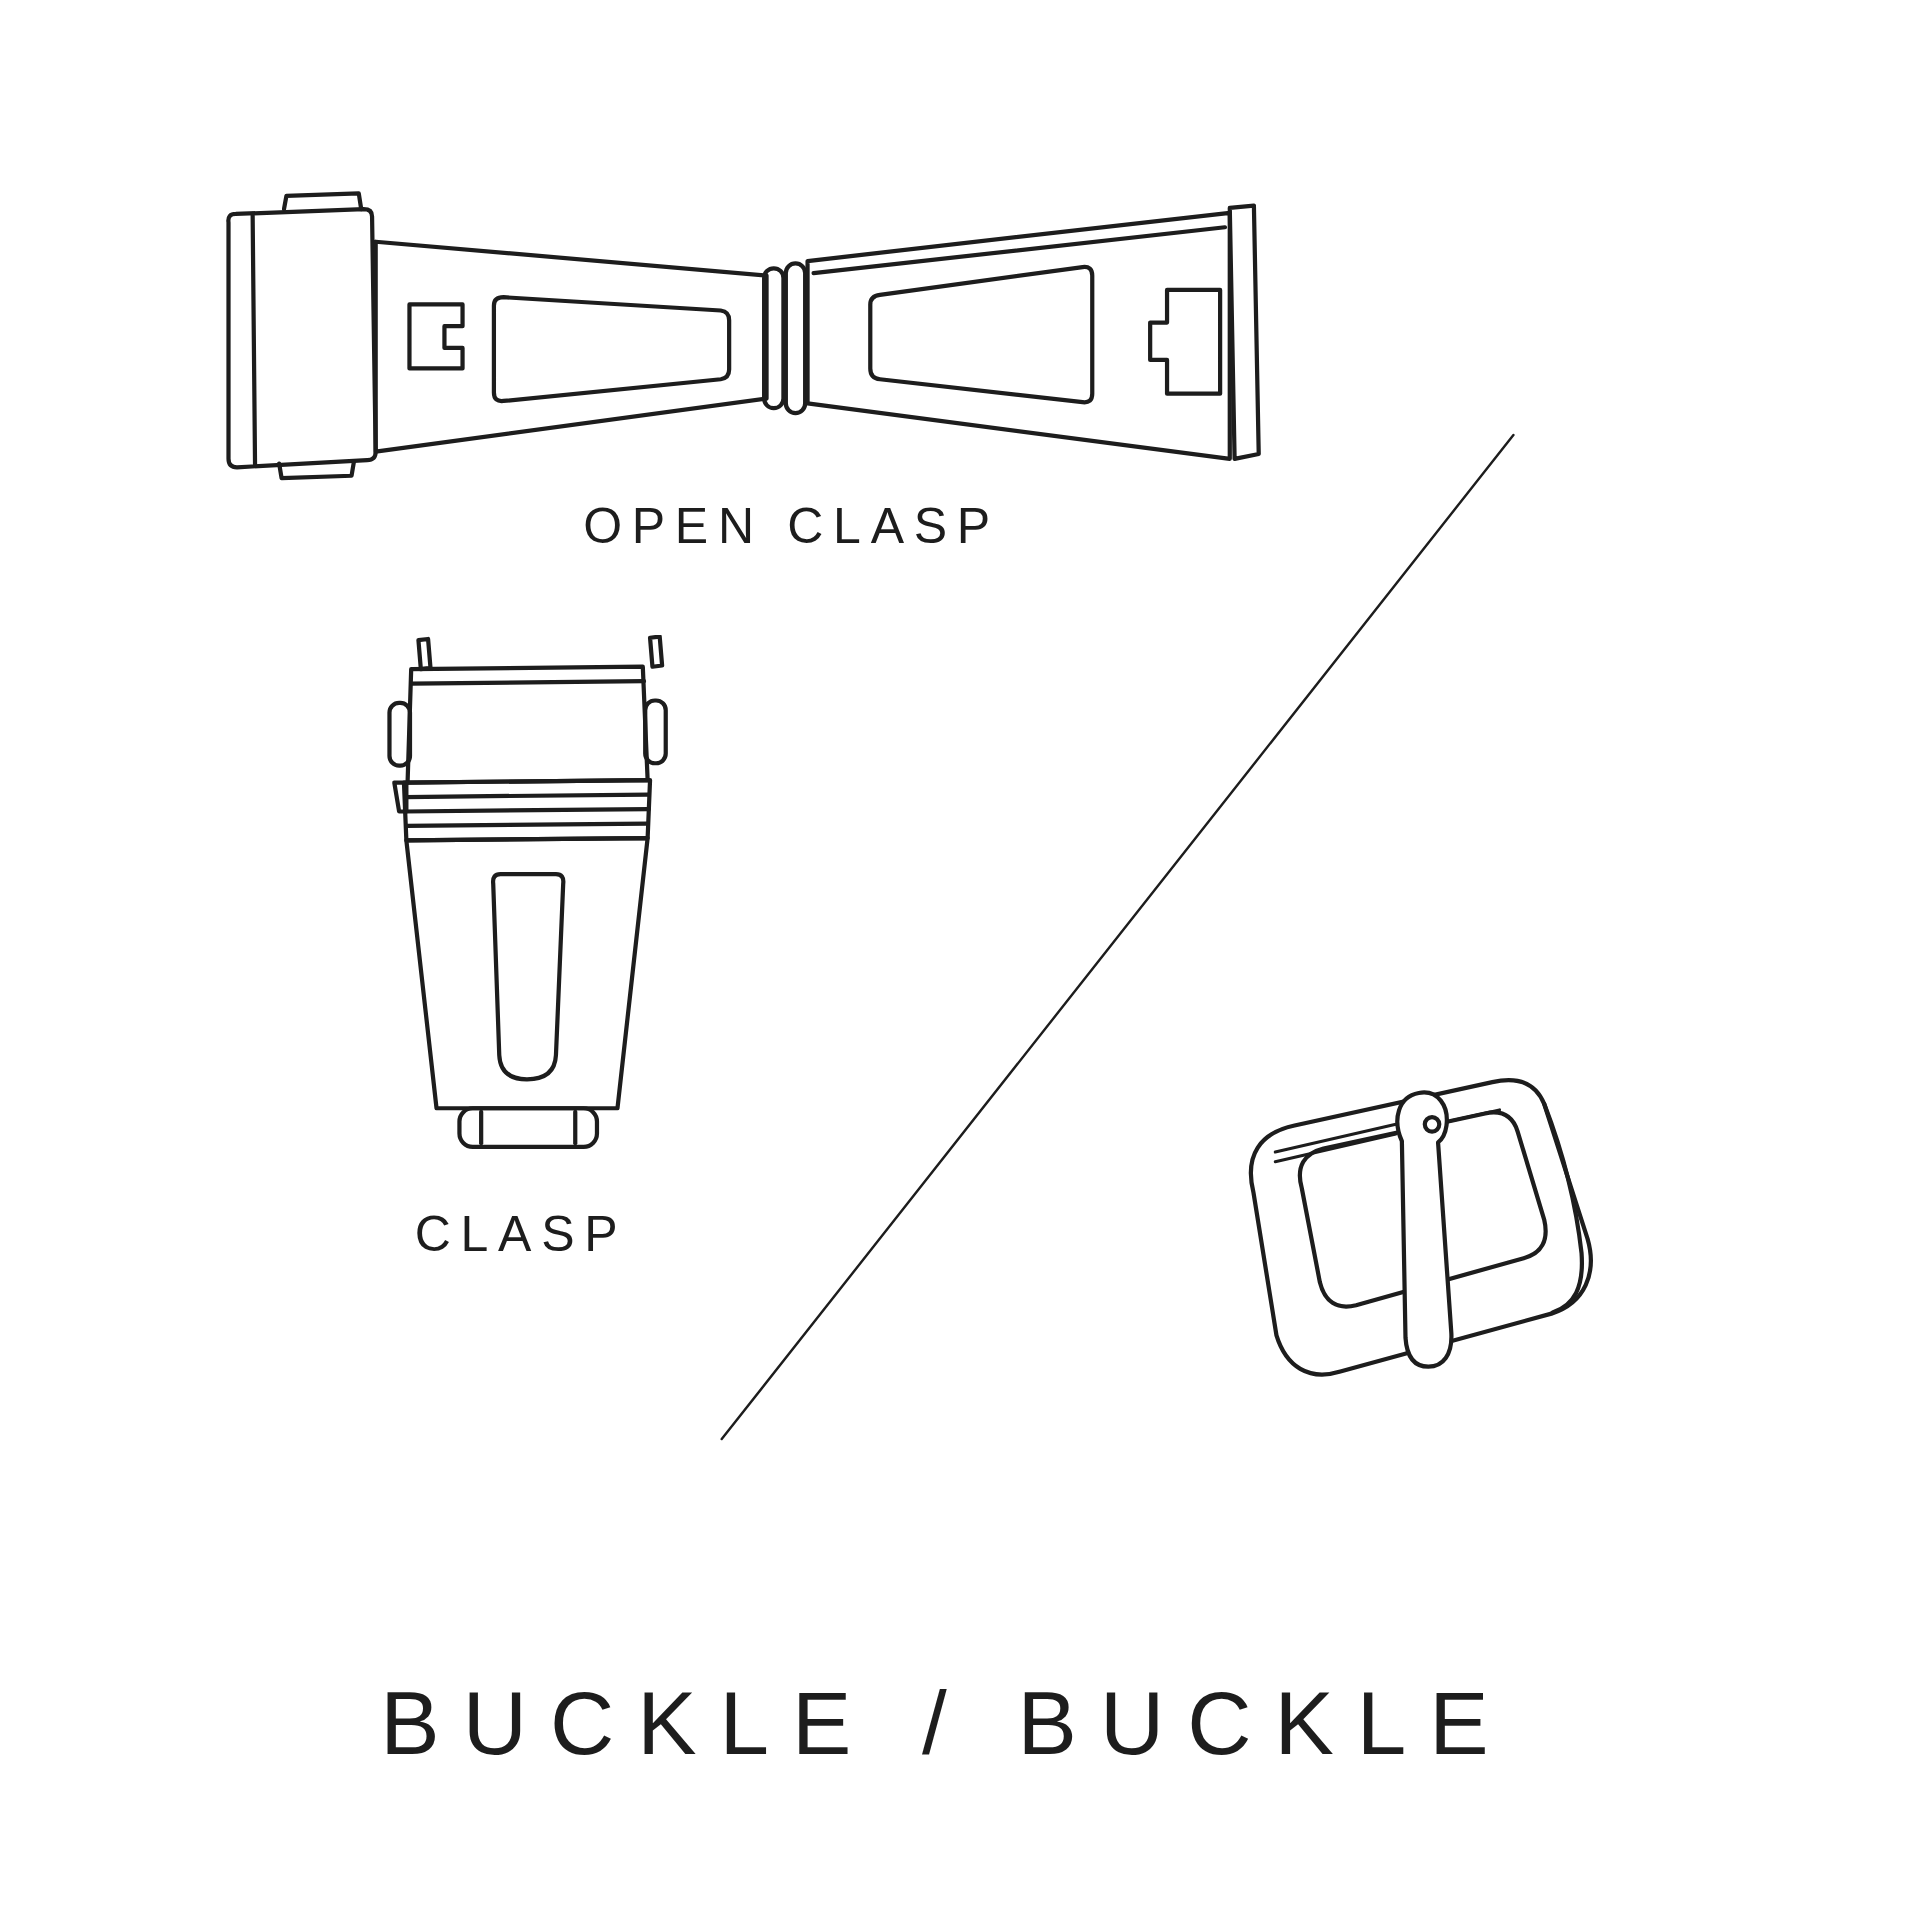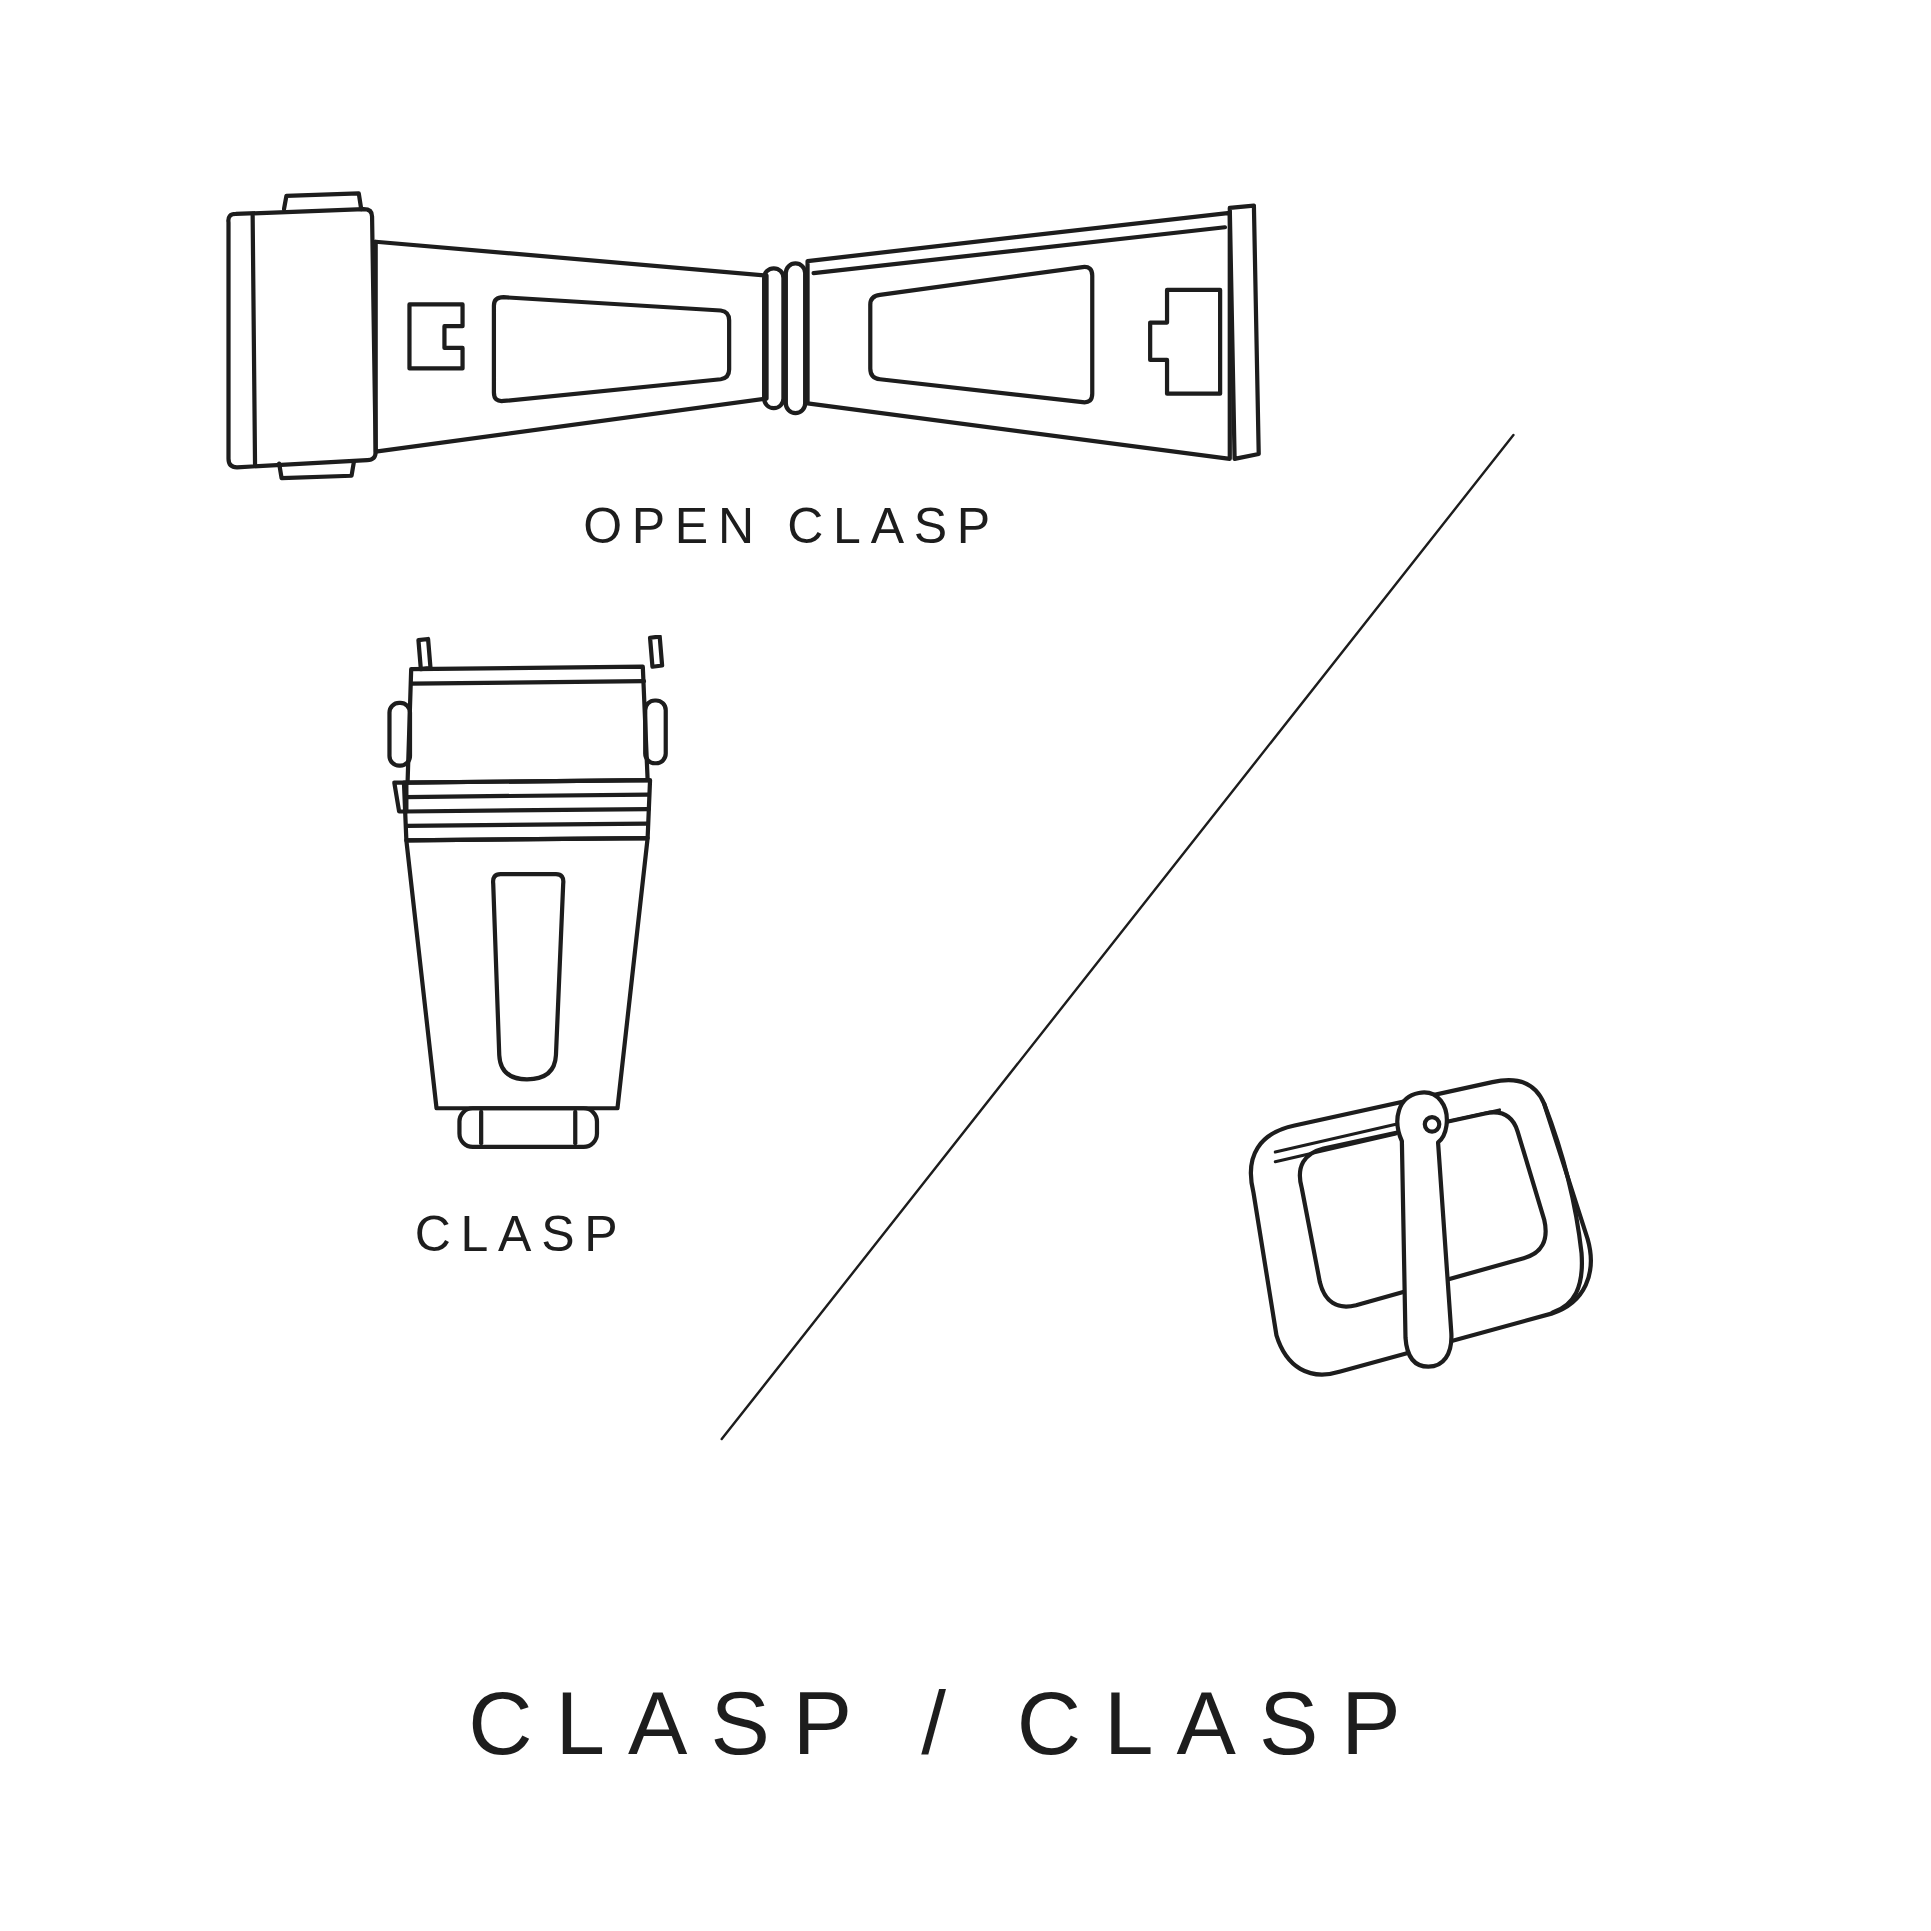--- a/index.html
+++ b/index.html
@@ -114,16 +114,16 @@
 
       <path class="st" d="M281,38 C298,82 308,126 312,162 C314,190 306,205 288,211"></path>
 
       <path class="st" d="M80,108 C75,90 82,79 98,75 L232,46 C246,43 255,48 259,61 L281,134 C285,151 279,162 264,166 L125,205 C109,209 99,202 95,186 Z"></path>
 
       <path class="st filled" d="M163,69 C155,51 160,32 177,29 C193,26 202,40 200,56 C199,63 197,67 193,70 L204,228 C205,246 197,256 185,256 C173,256 167,247 166,232 Z"></path>
       <circle class="st filled" cx="188" cy="55" r="6"></circle>
     </svg>
   </div>
 
-  <div class="title" style="left:270px; top:1672px; width:1352px;">CLASP / CLASP</div>
+  <div class="title" style="left:270px; top:1672px; width:1352px;">BUCKLE / BUCKLE</div>
 
 </div>
 
 
 </body></html>

